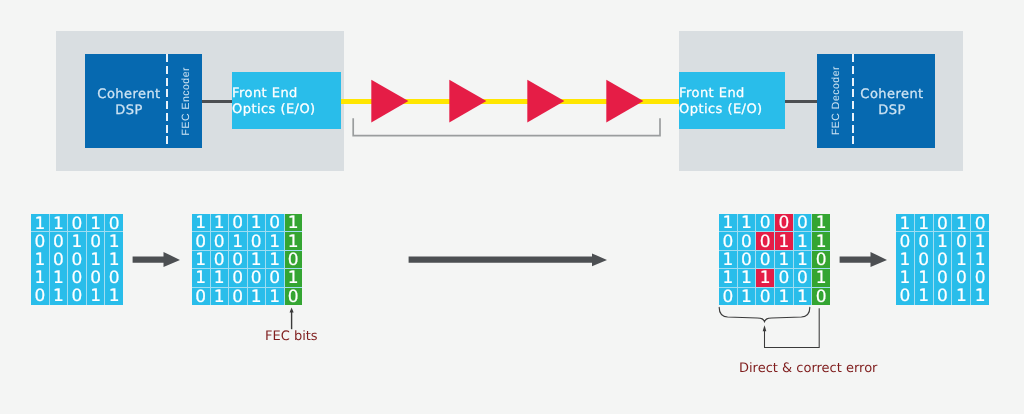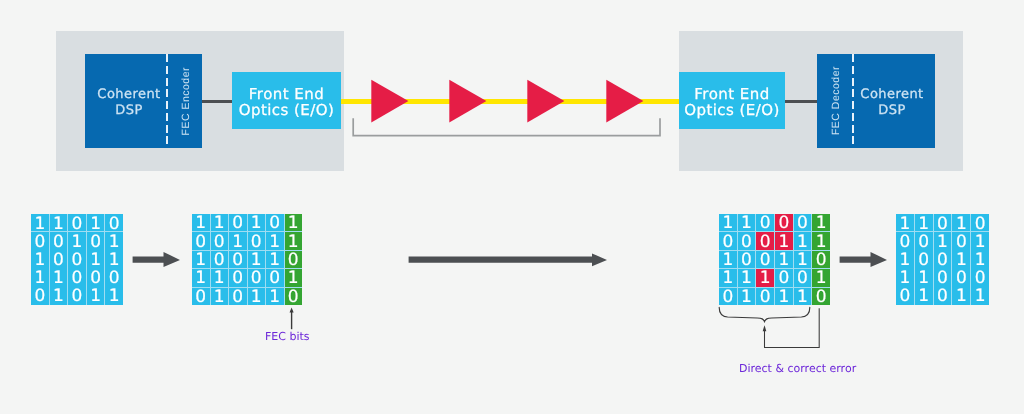--- a/index.html
+++ b/index.html
@@ -10,21 +10,21 @@
   .abs{position:absolute;}
 
   
   .panel{background:#d9dee1;}
   .dsp{background:#0669b0;}
   .optics{background:#29bdea;}
   .boxtext{
     color:#cde3f3;font-family:"DejaVu Sans",sans-serif;font-size:13px;line-height:16px;text-align:center;
     white-space:pre-line;letter-spacing:.45px;-webkit-text-stroke:.28px #cde3f3;
   }
-  .opttext{color:#ffffff;font-family:"DejaVu Sans",sans-serif;font-size:15px;line-height:16px;text-align:center;
+  .opttext{color:#ffffff;font-family:"DejaVu Sans",sans-serif;font-size:13px;line-height:16px;
     white-space:pre-line;letter-spacing:.45px;-webkit-text-stroke:.28px #ffffff;}
   .vtext{
     position:absolute;color:#cde3f3;font-size:10.5px;letter-spacing:.5px;white-space:nowrap;
     writing-mode:vertical-rl;transform:rotate(180deg);text-align:center;
   }
   .dash{background:repeating-linear-gradient(to bottom,#e8f2fa 0 8.2px,rgba(0,0,0,0) 8.2px 11.75px);}
   .wire{background:#4c4f52;}
   .fiber{background:#ffe600;}
 
   
@@ -33,21 +33,21 @@
   .cell{
     position:relative;display:flex;align-items:center;justify-content:center;
     color:#ffffff;font-size:17px;line-height:1;font-weight:400;font-family:"DejaVu Sans",sans-serif;
     background:#29bdea;-webkit-text-stroke:.2px #ffffff;
   }
   .cell > span{display:block;transform:translateY(1.4px);}
   .cell.fec{background:#34a532;}
   .cell.err{background:#e51d46;}
   .cell.underline::after{content:"";position:absolute;left:0;right:0;bottom:0;height:1px;background:#9fddf2;}
 
-  .label{color:#6d28d9;font-family:"DejaVu Sans",sans-serif;font-size:11px;line-height:14px;white-space:nowrap;letter-spacing:0;}
+  .label{color:#7f1d1d;font-family:"DejaVu Sans",sans-serif;font-size:13px;line-height:14px;white-space:nowrap;letter-spacing:0;}
 </style>
 </head>
 <body>
 
 <div id="stage">
 
   <div class="abs panel" style="left:56px;top:31px;width:288px;height:140px;"></div>
 
   <div class="abs dsp" style="left:85px;top:54px;width:117px;height:94px;">
     <div class="abs dash" style="left:81px;top:0px;width:2px;height:94px;"></div>

